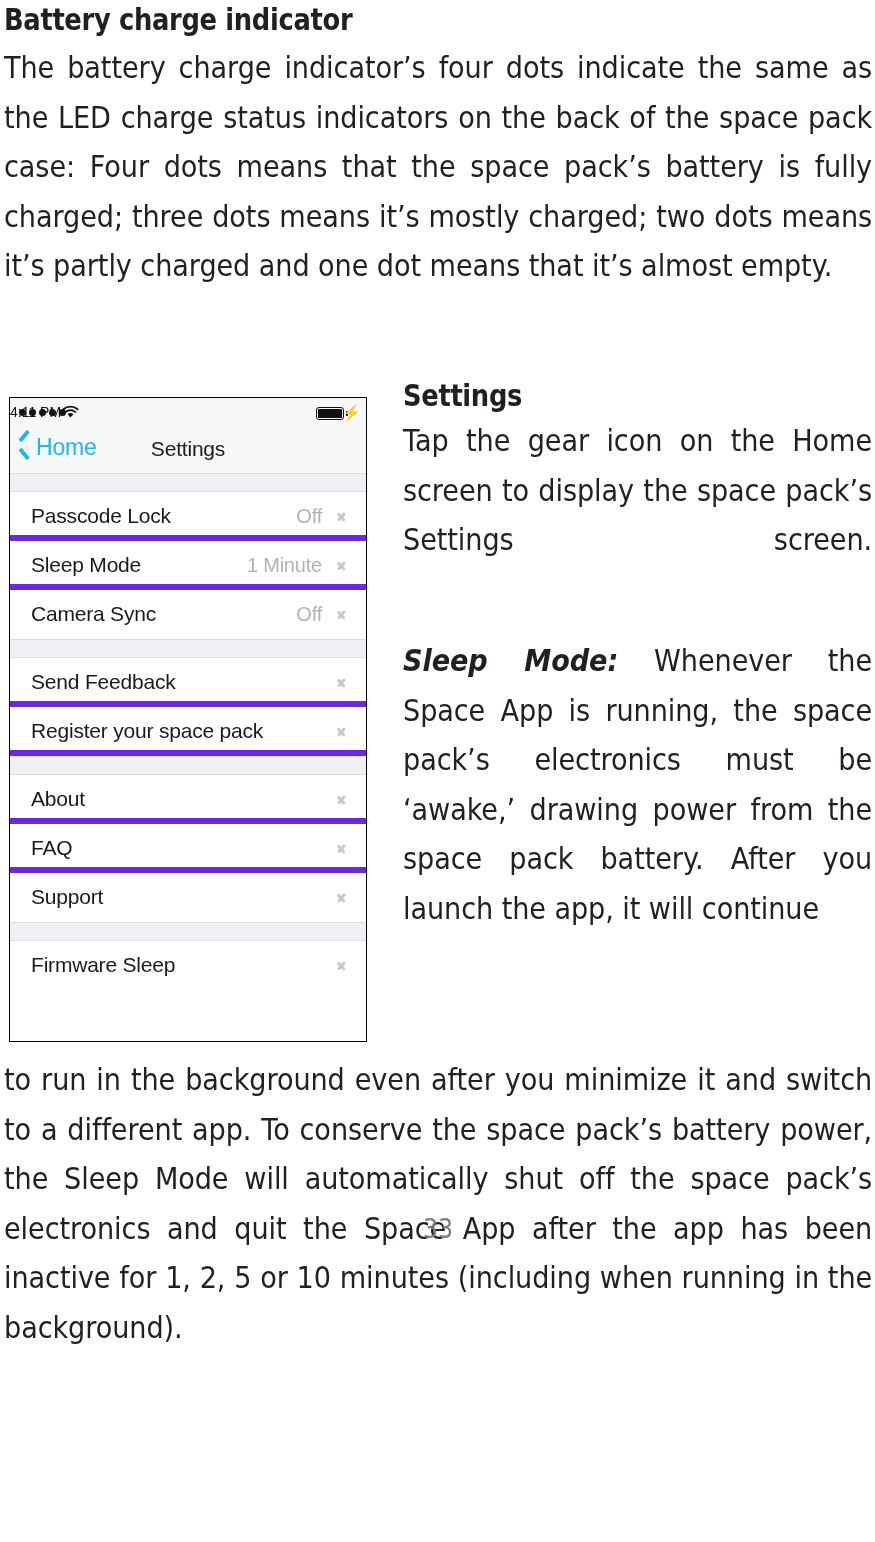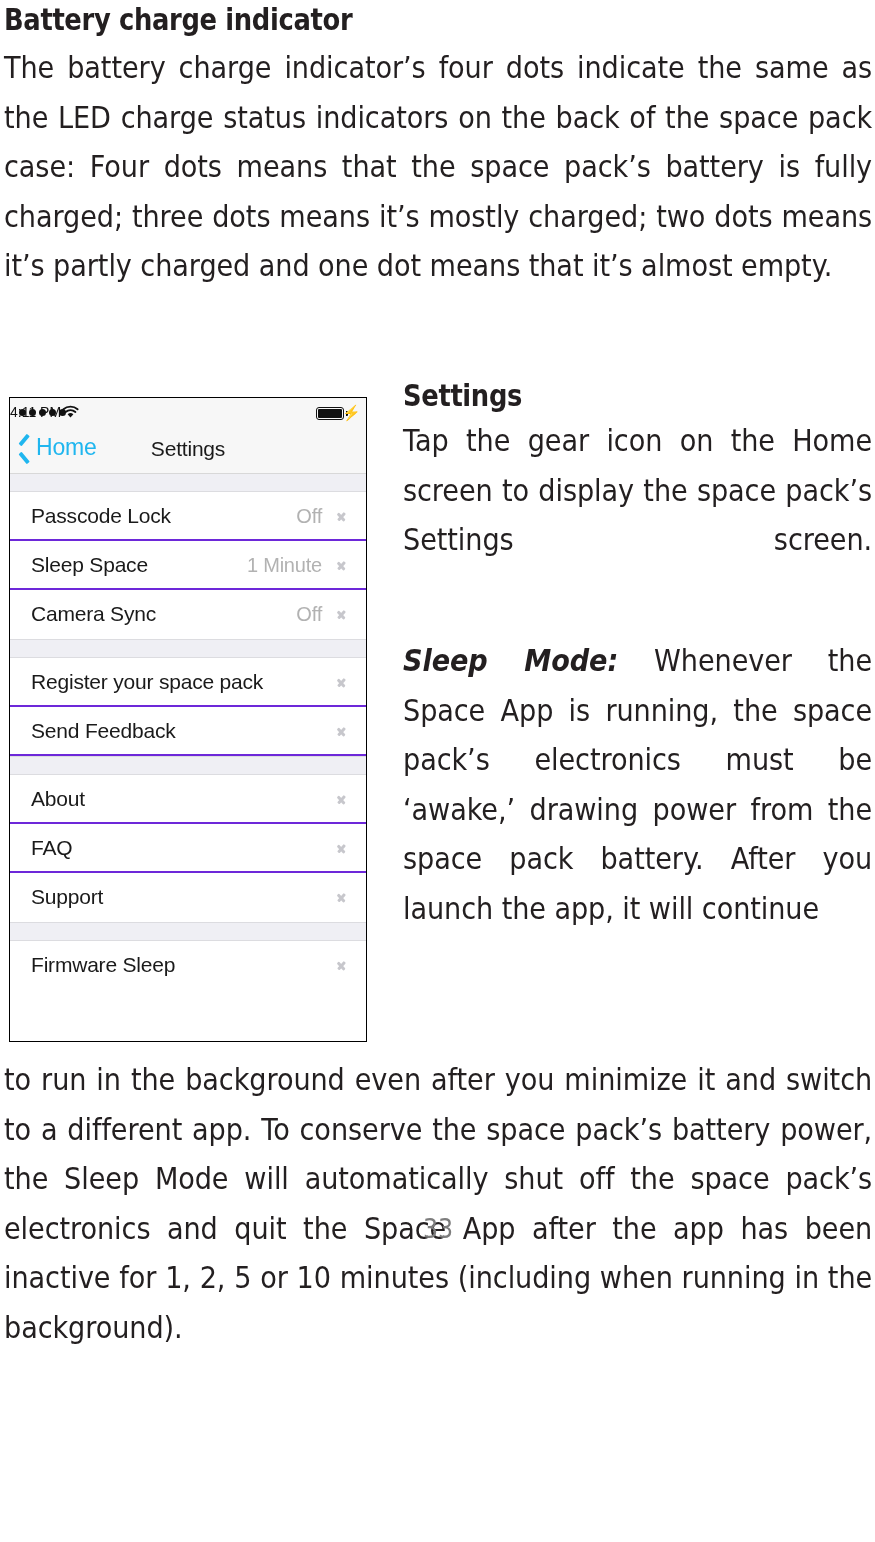--- a/index.html
+++ b/index.html
@@ -167,21 +167,21 @@
     height: 46px;
     background: #f7f7f7;
     border-bottom: 1px solid #d8d8d8;
     position: relative;
   }
   .nav-back {
     position: absolute;
     left: 9px;
     top: 7px;
     display: flex;
-    align-items: center;
+    align-items: flex-start;
     color: #1fb6ef;
   }
   .nav-back .chev {
     display: inline-block;
     width: 11px;
     height: 20px;
     position: relative;
     margin-right: 6px;
   }
   .nav-back .chev::before,
@@ -217,21 +217,21 @@
     background: #efeff4;
     border-top: 1px solid #dcdce0;
     border-bottom: 1px solid #dcdce0;
     height: 17px;
   }
   .tbl-gap.first { border-top: none; }
   .tbl-row {
     height: 49px;
     position: relative;
     background: #ffffff;
-    border-bottom: 2px solid #6d28d9;
+    border-bottom: 6px solid #6d28d9;
     box-sizing: border-box;
   }
   .tbl-row.last { border-bottom: none; }
   .tbl-label {
     position: absolute;
     left: 21px;
     top: 12px;
     font-size: 21px;
     color: #1a1a1a;
     letter-spacing: -0.2px;
@@ -352,37 +352,37 @@
         <span class="nav-title">Settings</span>
       </div>
 
       <div class="tbl-gap first"></div>
       <div class="tbl-row">
         <span class="tbl-label">Passcode Lock</span>
         <span class="tbl-value">Off</span>
         <span class="tbl-chev"></span>
       </div>
       <div class="tbl-row">
-        <span class="tbl-label">Sleep Space</span>
+        <span class="tbl-label">Sleep Mode</span>
         <span class="tbl-value">1 Minute</span>
         <span class="tbl-chev"></span>
       </div>
       <div class="tbl-row last">
         <span class="tbl-label">Camera Sync</span>
         <span class="tbl-value">Off</span>
         <span class="tbl-chev"></span>
       </div>
 
       <div class="tbl-gap"></div>
       <div class="tbl-row">
+        <span class="tbl-label">Send Feedback</span>
+        <span class="tbl-chev"></span>
+      </div>
+      <div class="tbl-row">
         <span class="tbl-label">Register your space pack</span>
-        <span class="tbl-chev"></span>
-      </div>
-      <div class="tbl-row">
-        <span class="tbl-label">Send Feedback</span>
         <span class="tbl-chev"></span>
       </div>
 
       <div class="tbl-gap"></div>
       <div class="tbl-row">
         <span class="tbl-label">About</span>
         <span class="tbl-chev"></span>
       </div>
       <div class="tbl-row">
         <span class="tbl-label">FAQ</span>

